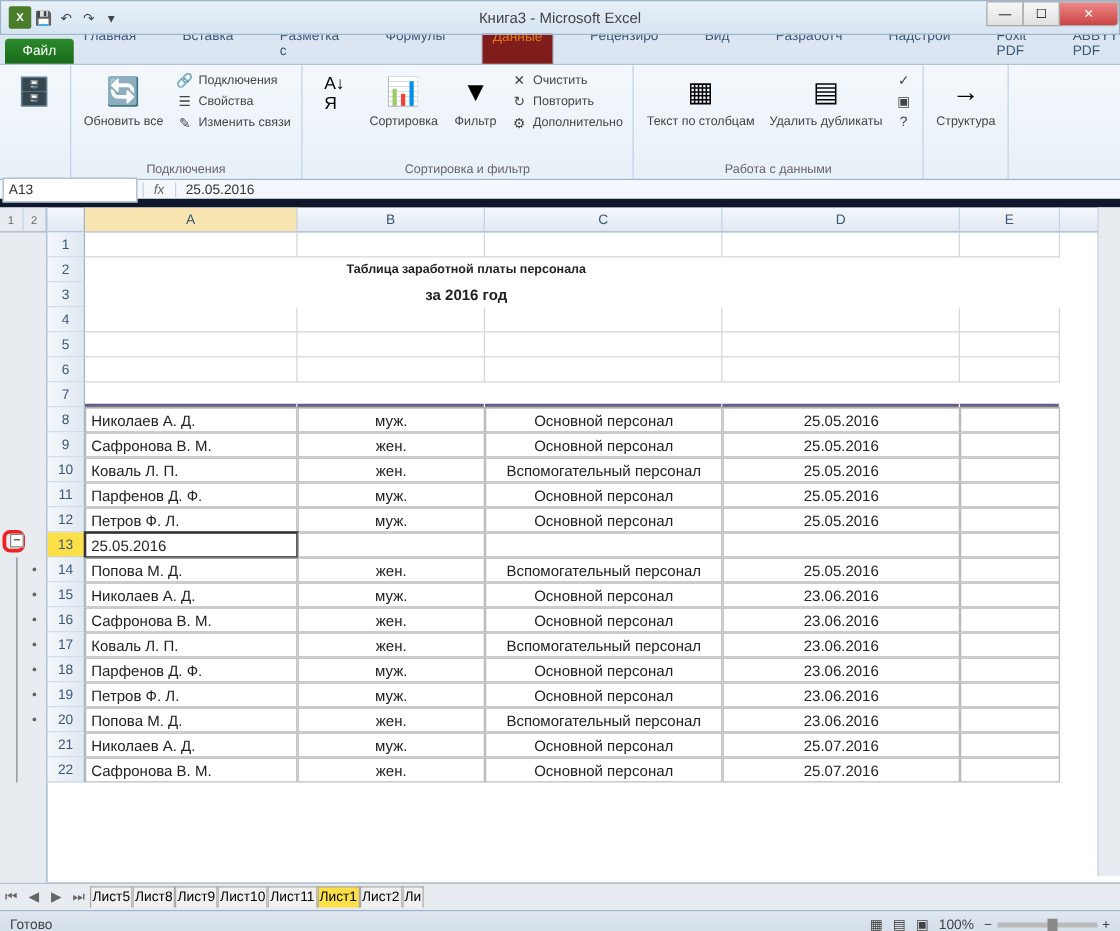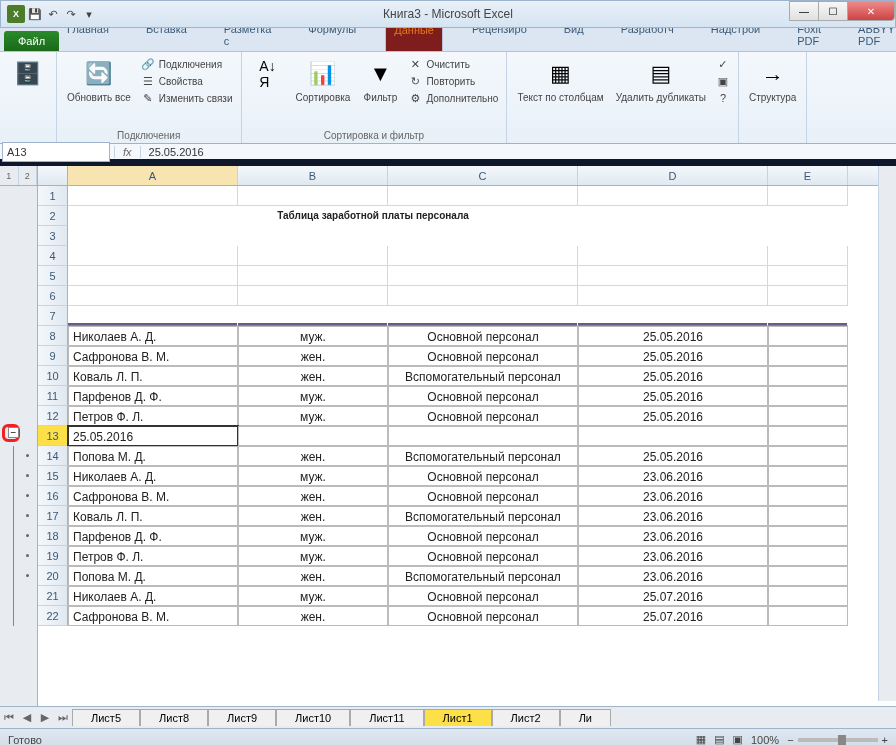--- a/index.html
+++ b/index.html
@@ -70,21 +70,21 @@
 .data-row .cell.name { text-align: left; }
 .subtotal-row .cell:first-of-type { background: #8ac054; border: 1px solid #6a9a3a; text-align: center; font-weight: 500; }
 .subtotal-row .cell { border: 1px solid #bbb; }
 .sel-cell { outline: 2px solid #333; outline-offset: -1px; }
 
 .wA { width: 170px; } .wB { width: 150px; } .wC { width: 190px; } .wD { width: 190px; } .wE { width: 80px; }
 
 
 .tabstrip { height: 22px; background: #e8ecf0; border-top: 1px solid #9db4cc; display: flex; align-items: center; font-size: 11px; }
 .navbtn { width: 18px; text-align: center; color: #666; cursor: pointer; }
-.shtab { padding: 2px 18px; border: 1px solid #aaa; background: #f0f0f0; cursor: pointer; border-bottom: none; }
+.shtab { padding: 2px 1px; border: 1px solid #aaa; background: #f0f0f0; cursor: pointer; border-bottom: none; }
 .shtab.active { background: #fde047; font-weight: normal; }
 .status { height: 22px; background: linear-gradient(#e0e8f0,#d0dce8); border-top: 1px solid #9db4cc; display: flex; align-items: center; font-size: 11px; color: #444; padding: 0 8px; }
 .status-right { margin-left: auto; display: flex; align-items: center; gap: 8px; }
 .zoom { display: flex; align-items: center; gap: 4px; }
 .slider { width: 80px; height: 4px; background: #bbb; position: relative; }
 .slider-thumb { position: absolute; left: 50%; top: -3px; width: 8px; height: 10px; background: #888; }
 
 .scroll-v { position: absolute; right: 0; top: 166px; bottom: 44px; width: 18px; background: #e8ecf0; border-left: 1px solid #c4d4e4; }
 </style>
 </head>
@@ -207,20 +207,21 @@
             <span class="smallbtn-icon">✓</span>
           </div>
         <div class="smallbtn">
             <span class="smallbtn-icon">▣</span>
           </div>
         <div class="smallbtn">
             <span class="smallbtn-icon">?</span>
           </div>
       </div>
     </div>
+    <div class="group-label">Работа с данными</div>
   </div>
   <div class="group">
     <div class="group-content">
       <div class="bigbtn">
         <div class="bigbtn-icon">→</div>
         <div class="bigbtn-label">Структура</div>
       </div>
     </div>
   </div>
 </div>
@@ -268,20 +269,21 @@
           <div class="cell wD"></div>
           <div class="cell wE"></div>
         </div>
         <div class="row title-row">
           <div class="rh">2</div>
           <div class="cell wA name" colspan="4" style="position: relative; overflow: visible; width: 610px;">Таблица заработной платы персонала</div>
           <div class="cell wE"></div>
         </div>
         <div class="row sub-row">
           <div class="rh">3</div>
+          <div class="cell wA name" style="width: 610px;">за 2016 год</div>
           <div class="cell wE"></div>
         </div>
         <div class="row ">
           <div class="rh">4</div>
           <div class="cell wA name"></div>
           <div class="cell wB"></div>
           <div class="cell wC"></div>
           <div class="cell wD"></div>
           <div class="cell wE"></div>
         </div>

